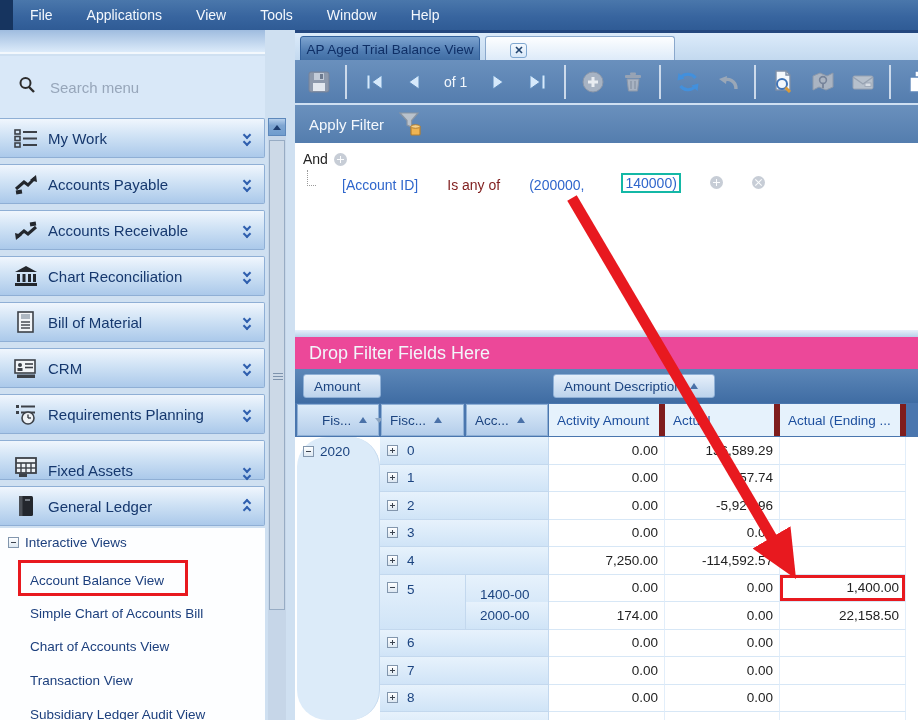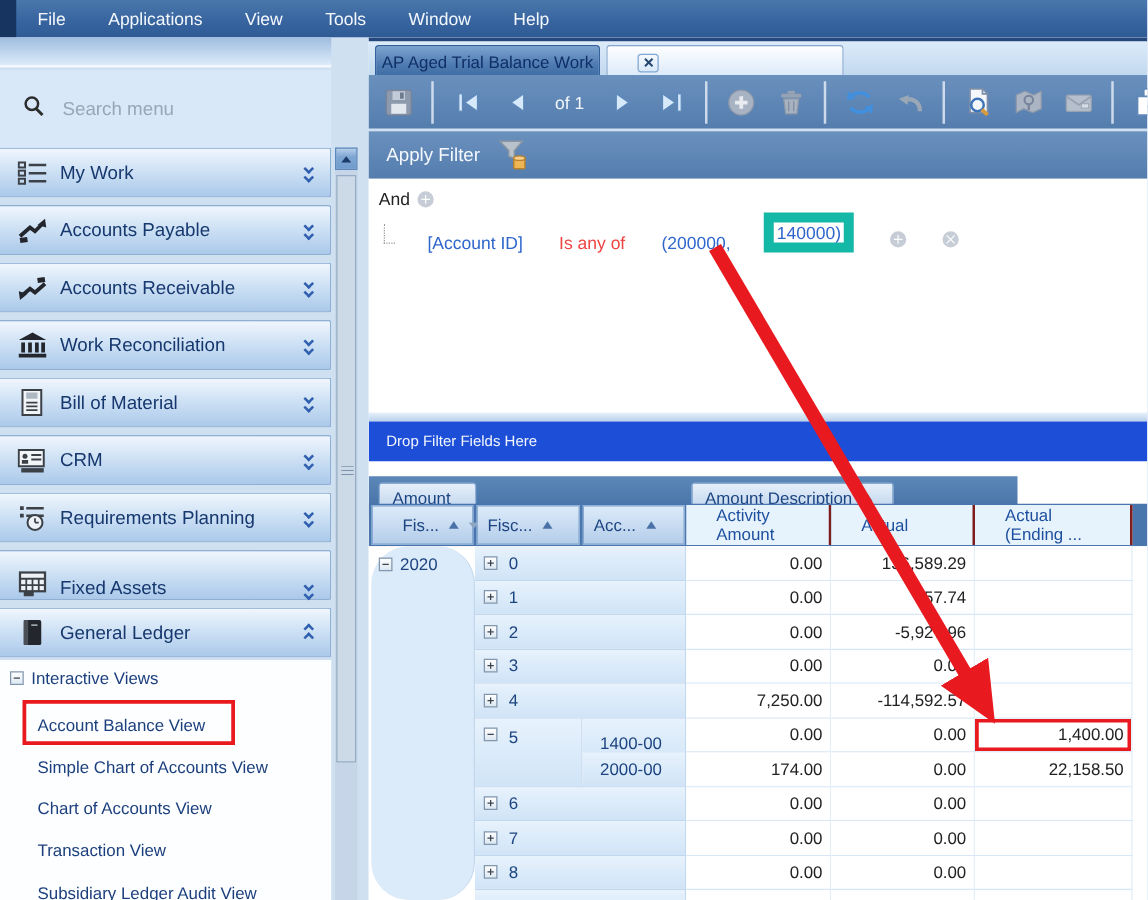--- a/index.html
+++ b/index.html
@@ -89,56 +89,56 @@
     background:linear-gradient(180deg,#6a90bd,#547dae); display:flex; align-items:center; cursor:pointer; }
   .applyfilter .lbl { color:#f4f8fd; font-size:15px; margin-left:14px; }
   .applyfilter svg { margin-left:14px; }
 
   .filterpanel { position:absolute; left:0; top:113px; width:623px; height:187px; background:#ffffff; }
   .f-row1 { position:absolute; left:8px; top:8px; display:flex; align-items:center; gap:6px;
     font-size:14px; color:#222; }
   .f-row2 { position:absolute; left:12px; top:27px; display:flex; align-items:flex-end; font-size:14px;gap:24px; }
   .f-elbow { width:9px; height:16px; border-left:1px dotted #9a9a9a; border-bottom:1px dotted #9a9a9a; margin-bottom:7px; }
   .f-field { color:#2f66cc; margin-left:2px; cursor:pointer; }
-  .f-op { color:#ef4444; margin-left:5px; cursor:pointer;text-align:right; }
+  .f-op { color:#7f1d1d; margin-left:5px; cursor:pointer;text-align:right; }
   .f-vals { color:#2f66cc; margin-left:5px; cursor:pointer; }
-  .f-hl { color:#2f66cc; border:8px solid #14b8a6; padding:0 2px; margin-left:3px; cursor:pointer; }
+  .f-hl { color:#2f66cc; border:2px solid #14b8a6; padding:0 2px; margin-left:13px; cursor:pointer; }
   .mini-ico { width:13px; height:13px; border-radius:50%; background:#c7cdd6; position:relative; display:inline-block;
     flex:none; cursor:pointer; }
   .mini-ico::before,.mini-ico::after { content:""; position:absolute; background:#fcfdfe; }
   .mini-plus::before { left:3px; right:3px; top:6px; height:1px; }
   .mini-plus::after { top:3px; bottom:3px; left:6px; width:1px; }
   .mini-x::before { left:2px; right:2px; top:6px; height:1px; transform:rotate(45deg); }
   .mini-x::after { left:2px; right:2px; top:6px; height:1px; transform:rotate(-45deg); }
   .f-row2 .mini-ico { margin:0 0 4px 5px; }
 
   .splitter { position:absolute; left:0; top:300px; width:623px; height:7px;
     background:linear-gradient(180deg,#e7f1fb,#b9d1ea); }
 
   
   .grid { position:absolute; left:0; top:307px; width:623px; height:383px; background:#ffffff; overflow:hidden; }
-  .dropbar { position:absolute; left:0; top:0; width:623px; height:32px; background:#1d4ed8;
-    display:flex; align-items:center; color:#f2f6fb; font-size:12px; }
+  .dropbar { position:absolute; left:0; top:0; width:623px; height:32px; background:#ec4899;
+    display:flex; align-items:center; color:#f2f6fb; font-size:18px; }
   .dropbar span { margin-left:14px; }
-  .fieldsrow { position:absolute; left:0; top:44px; width:519px; height:34px;
+  .fieldsrow { position:absolute; left:0; top:32px; width:623px; height:34px;
     background:linear-gradient(180deg,#5c87b8,#3f6ca3); }
   .fld-btn { position:absolute; top:5px; height:24px; background:linear-gradient(180deg,#e6effa,#bcd3ec);
     border:1px solid #8fb0d6; border-radius:3px; color:#1c4480; font-size:13.5px;
     display:flex; align-items:center; padding:0 10px; cursor:pointer; }
   .sort-tri { width:0; height:0; border-left:4px solid transparent; border-right:4px solid transparent;
     border-bottom:6px solid #4a71a8; margin-left:8px; flex:none; }
   .drop-tri { width:0; height:0; border-left:4px solid transparent; border-right:4px solid transparent;
     border-top:5px solid #8da6c2; margin-left:8px; flex:none; }
 
   .headrow { position:absolute; left:0; top:66px; width:623px; height:34px; background:#4a76ae; }
   .hd-cell { position:absolute; top:1px; height:32px; background:linear-gradient(180deg,#dcebf9,#b4cdea);
     border:1px solid #8fb0d6; color:#1c4480; font-size:13.5px; display:flex; align-items:center;
     padding:0 8px; cursor:pointer; }
   .hd-light { position:absolute; top:1px; height:32px; background:#e6f2fc; color:#1d4f9e; font-size:13.5px;
-    display:flex; align-items:center; padding:0 24px; border-right:2px solid #7f1d1d; cursor:pointer; }
+    display:flex; align-items:center; padding:0 8px; border-right:6px solid #7f1d1d; cursor:pointer; }
 
   .gridrows { position:absolute; left:0; top:100px; width:623px; height:283px; background:#ffffff; }
   .ycell { position:absolute; left:2px; top:0; width:83px; height:283px; background:#dcebf9;
     border-right:1px solid #c3d8ee; padding:7px 0 0 6px; color:#1c4480; font-size:13.5px;border-radius:30px; }
   .ycell .yl { display:inline-flex; align-items:center; gap:6px; }
   .ph-cell { position:absolute; background:linear-gradient(180deg,#e7f2fc,#d0e4f7);
     border-right:1px solid #c3d8ee; border-bottom:1px solid #c3d8ee; color:#1c4480; font-size:13.5px;
     display:flex; align-items:center; gap:9px; padding-left:7px; }
   .ac-cell { position:absolute; background:linear-gradient(180deg,#e7f2fc,#d0e4f7);
     border-right:1px solid #c3d8ee; border-bottom:1px solid #c3d8ee; color:#1c4480; font-size:13.5px;
@@ -229,21 +229,21 @@
       <span class="sb-ico">
         <svg width="24" height="22" viewBox="0 0 24 22">
             <path d="M12 1 L23 7 L1 7 Z" fill="#23272d"></path>
             <rect x="3" y="9" width="3" height="8" fill="#23272d"></rect>
             <rect x="8.5" y="9" width="3" height="8" fill="#23272d"></rect>
             <rect x="14" y="9" width="3" height="8" fill="#23272d"></rect>
             <rect x="19" y="9" width="3" height="8" fill="#23272d"></rect>
             <rect x="1" y="18" width="22" height="3" fill="#23272d"></rect>
           </svg>
       </span>
-      <span>Work Reconciliation</span>
+      <span>Chart Reconciliation</span>
       <span class="chevwrap">
           <span class="chev"></span>
           <span class="chev"></span>
         </span>
     </div>
 
     <div class="sb-item" style="top:272px;">
       <span class="sb-ico">
         <svg width="22" height="22" viewBox="0 0 22 22">
             <rect x="3" y="1" width="15" height="20" fill="#f2f5f8" stroke="#3c4148" stroke-width="1.6"></rect>
@@ -330,21 +330,21 @@
           <span class="chev"></span>
         </span>
     </div>
 
     <div class="sb-tree">
       <div class="tree-group">
         <span class="ebox"></span>
         <span>Interactive Views</span>
       </div>
       <div class="tree-item" style="top:45px;">Account Balance View</div>
-      <div class="tree-item" style="top:78px;">Simple Chart of Accounts View</div>
+      <div class="tree-item" style="top:78px;">Simple Chart of Accounts Bill</div>
       <div class="tree-item" style="top:111px;">Chart of Accounts View</div>
       <div class="tree-item" style="top:145px;">Transaction View</div>
       <div class="tree-item" style="top:179px;">Subsidiary Ledger Audit View</div>
     </div>
 
     <div class="redbox-sidebar"></div>
 
     <div class="sb-scroll">
       <div class="sb-scroll-btn">
           <span class="tri-up"></span>
@@ -354,21 +354,21 @@
         </div>
     </div>
   </div>
 
   <div class="gapstrip"></div>
 
   <div class="main">
 
     <div class="tabstrip">
       <div class="tab tab-inactive">
-        <span>AP Aged Trial Balance Work</span>
+        <span>AP Aged Trial Balance View</span>
       </div>
       <div class="tab tab-active">
         <span class="tab-close">
           <svg width="8" height="8" viewBox="0 0 8 8">
               <line x1="1" y1="1" x2="7" y2="7" stroke="#22456f" stroke-width="1.6"></line>
               <line x1="7" y1="1" x2="1" y2="7" stroke="#22456f" stroke-width="1.6"></line>
             </svg>
         </span>
       </div>
     </div>

